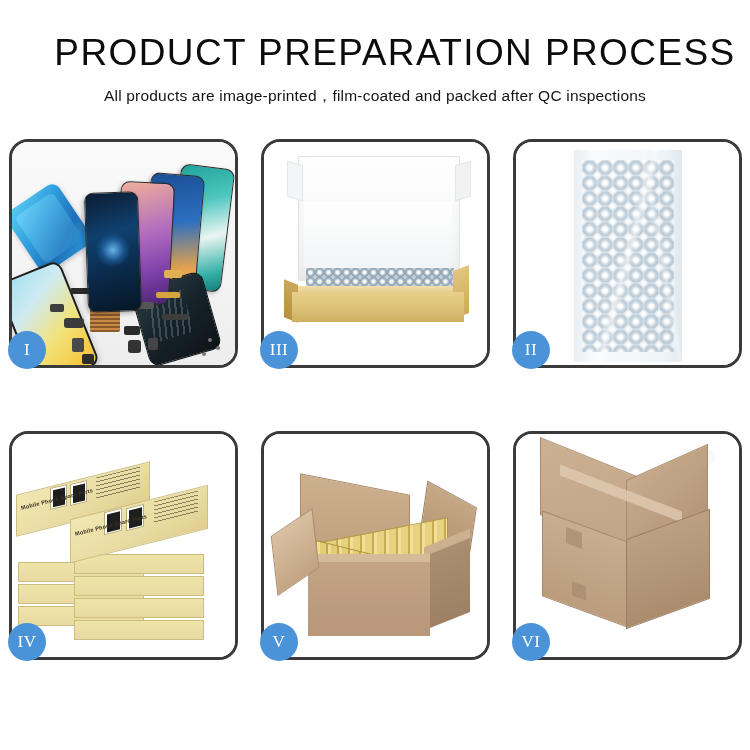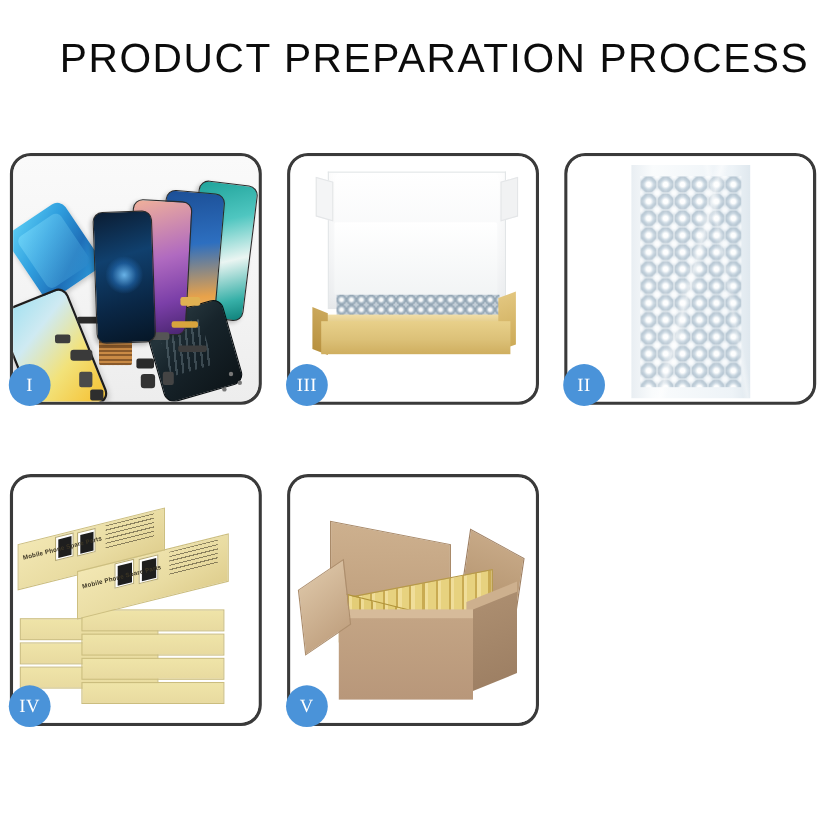--- a/index.html
+++ b/index.html
@@ -362,20 +362,21 @@
     position:absolute; left: 130px; top: 18px; width: 70px; height: 24px;
     background: linear-gradient(120deg, rgba(255,255,255,.85), rgba(235,240,244,.5));
     transform: rotate(-16deg); border-radius: 40%;
   }
 </style>
 </head>
 <body>
 
 <div class="header">
   <div class="title">PRODUCT PREPARATION PROCESS</div>
+  <div class="subtitle">All products are image-printed，film-coated and packed after QC inspections</div>
 </div>
 
 <div class="grid">
 
   <div class="panel">
     <div class="panel-inner p1">
       <div class="blue-film"></div>
       <div class="phone-fan">
         <div class="fanphone fp-d"></div>
         <div class="fanphone fp-c"></div>
@@ -472,14 +473,27 @@
       <div class="c5-contents2"></div>
       <div class="c5-rim2"></div>
       <div class="c5-rim"></div>
       <div class="c5-side"></div>
       <div class="c5-body"></div>
       <div class="c5-flap-left"></div>
     </div>
     <div class="badge">V</div>
   </div>
 
+  <div class="panel">
+    <div class="panel-inner p6">
+      <div class="c6-wrap"></div>
+      <div class="c6-top"></div>
+      <div class="c6-top2"></div>
+      <div class="c6-tape"></div>
+      <div class="c6-left"></div>
+      <div class="c6-right"></div>
+      <div class="c6-tab1"></div>
+      <div class="c6-tab2"></div>
+    </div>
+    <div class="badge">VI</div>
+  </div>
 
 </div>
 
 </body></html>

